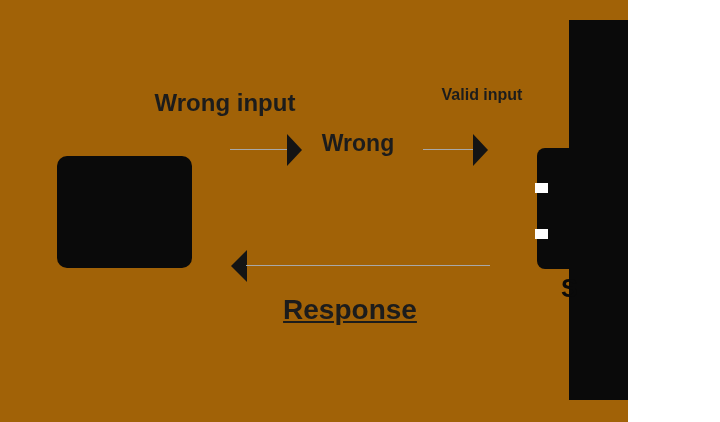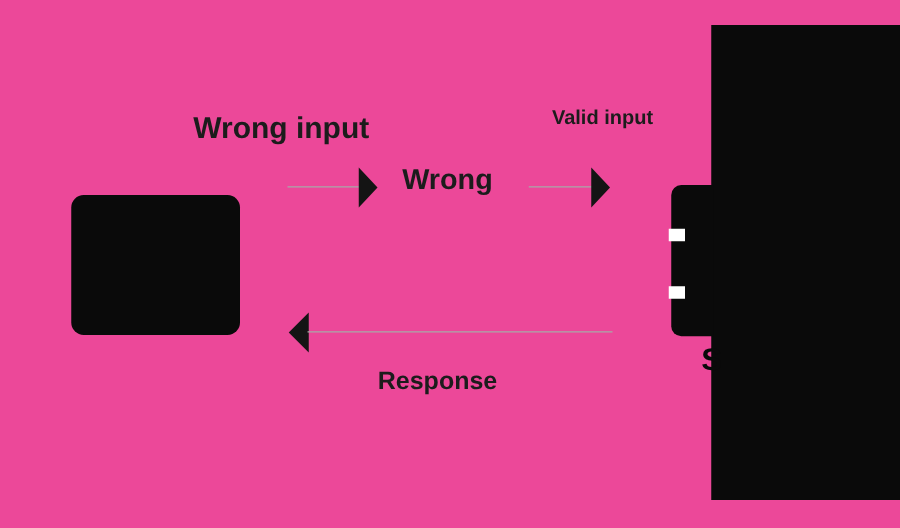--- a/index.html
+++ b/index.html
@@ -2,23 +2,23 @@
 <html><head>
 <meta charset="utf-8">
 <style>
   html, body {
     margin: 0;
     padding: 0;
     background: #ffffff;
   }
   .stage {
     position: relative;
-    width: 720px;
+    width: 628px;
     height: 422px;
-    background: #ec4899;
+    background: #a16207;
     overflow: hidden;
     font-family: "Liberation Sans", sans-serif;
   }
   .abs { position: absolute; }
 
   
   .client-rect {
     left: 57px; top: 156px;
     width: 135px; height: 112px;
     background: #0a0a0a;
@@ -53,21 +53,21 @@
   
   .lbl {
     color: #1c1c1c;
     font-weight: 700;
     text-align: center;
     letter-spacing: 0px;
   }
   .lbl-wrong   { left: 140px; top: 89px;  width: 170px; font-size: 24px; }
   .lbl-client  { left: 288px; top: 129px; width: 140px; font-size: 23px; line-height: 28px; }
   .lbl-valid   { left: 412px; top: 86px;  width: 140px; font-size: 16px; }
-  .lbl-resp    { left: 280px; top: 294px; width: 140px; font-size: 20px; }
+  .lbl-resp    { left: 280px; top: 294px; width: 140px; font-size: 28px; text-decoration: underline; }
 
   
   .arrow-line {
     height: 0;
     border-top: 1.5px solid #a8a8a8;
   }
   .line-1 { left: 230px; top: 149px; width: 58px;  }
   .line-2 { left: 423px; top: 149px; width: 51px;  }
   .line-3 { left: 246px; top: 265px; width: 244px; }
 

